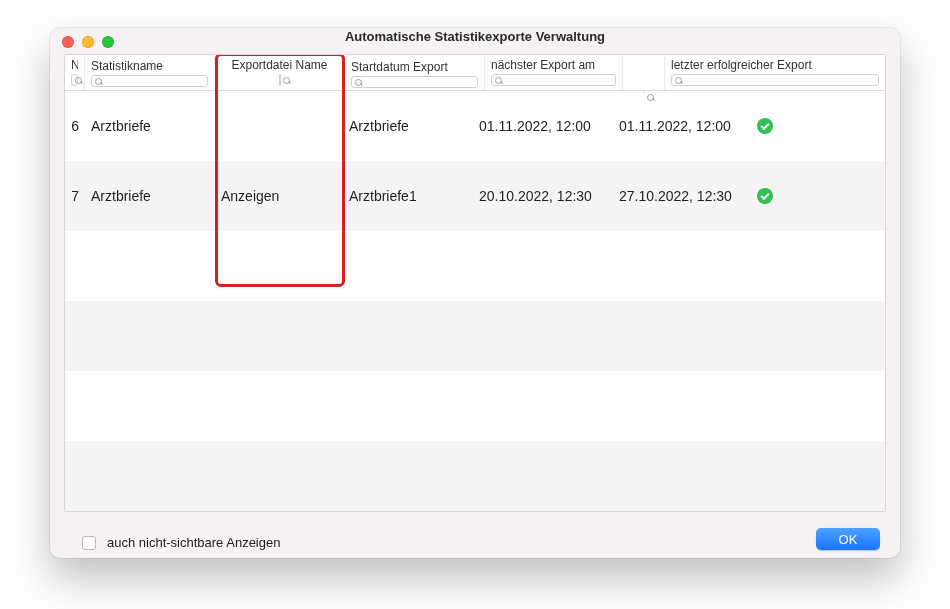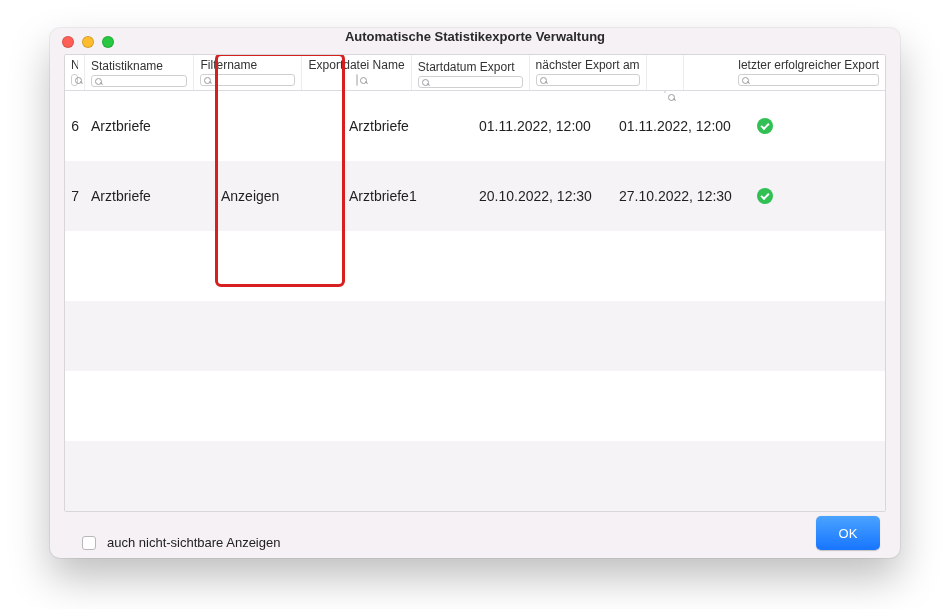--- a/index.html
+++ b/index.html
@@ -94,21 +94,21 @@
   }
   .tr.stripe { background: #f5f3f6; }
   .td { padding: 0 6px; overflow: hidden; text-overflow: ellipsis; white-space: nowrap; }
   .c-n { width: 20px; text-align:right; }
   .c-stat { width: 130px; justify-content: center; }
   .c-filter { width: 128px; }
   .c-exp { width: 130px; align-items: center; }
   .c-start { width: 140px; justify-content: flex-end; }
   .c-next { width: 138px; }
   .c-aktiv { width: 42px; display:flex; align-items:center;gap:33px; }
-  .c-last { flex:1;margin-left:48px; }
+  .c-last { flex:1; }
   .check {
     width: 16px; height: 16px;
     background: #30c053;
     border-radius: 50%;
     position: relative;
   }
   .check::after {
     content: "";
     position: absolute;
     left: 4px; top: 4.5px;
@@ -137,21 +137,21 @@
   .chkbox {
     width: 14px; height: 14px;
     border: 1px solid #b9b7bb;
     border-radius: 3px;
     background: #fff;
   }
   .footer-label { font-size: 13px; color: #222; }
   .spacer { flex:1; }
   .ok-btn {
     min-width: 64px;
-    height: 34px;
+    height: 22px;
     padding: 0 16px;
     border: none;
     border-radius: 5px;
     background: linear-gradient(#4aa3ff, #1775ff);
     color: #fff;
     font-size: 13px;
     font-weight: 500;
     cursor: pointer;
     box-shadow: 0 0.5px 1px rgba(0,0,0,0.2);
   }
@@ -172,24 +172,20 @@
   <div class="content">
     <div class="table-wrap">
 
       <div class="thead">
         <div class="th c-n">
           <span class="th-label">N</span>
           <span class="th-search"></span>
         </div>
         <div class="th c-stat">
           <span class="th-label">Statistikname</span>
-          <span class="th-search"></span>
-        </div>
-        <div class="th c-filter">
-          <span class="th-label">Filtername</span>
           <span class="th-search"></span>
         </div>
         <div class="th c-exp">
           <span class="th-label">Exportdatei Name</span>
           <span class="th-search"></span>
         </div>
         <div class="th c-start">
           <span class="th-label">Startdatum Export</span>
           <span class="th-search"></span>
         </div>

